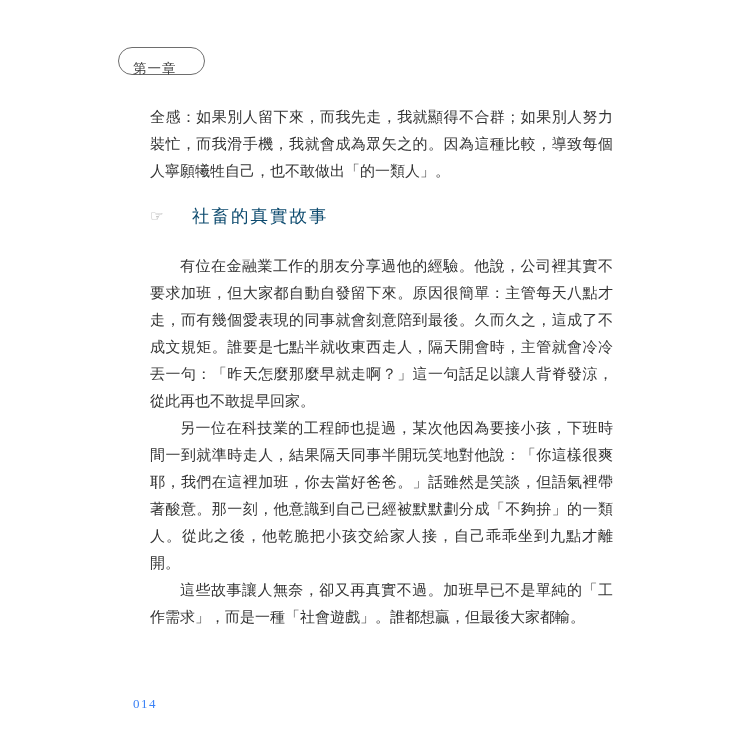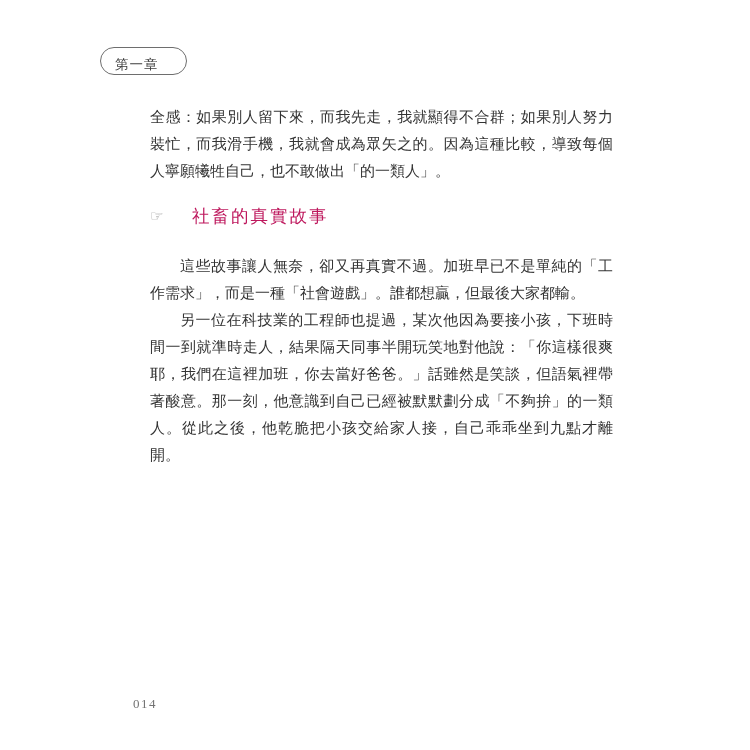--- a/index.html
+++ b/index.html
@@ -12,29 +12,29 @@
     width: 750px;
     height: 750px;
     background: #ffffff;
     overflow: hidden;
     font-family: "Liberation Serif", "DejaVu Serif", serif;
     color: #333333;
   }
   
   .chapter-badge {
     position: absolute;
-    left: 100px;
+    left: 118px;
     top: 47px;
     height: 28px;
     box-sizing: border-box;
     border: 1.5px solid #6e6e6e;
     border-radius: 15px;
     display: flex;
-    align-items: flex-end;
-    padding: 0 14px;
+    align-items: flex-start;
+    padding: 12px 14px;
     font-size: 13.5px;
     letter-spacing: 1px;
     color: #3c3c3c;
     white-space: nowrap;
   }
   .chapter-badge .chapter-label {
     margin-right: 13px;
   }
   
   .body-text {
@@ -68,31 +68,31 @@
     font-family: "DejaVu Sans", sans-serif;
     font-size: 15px;
     color: #9a9a9a;
     width: 26px;
     flex: 0 0 26px;
     line-height: 1;
   }
   .section-heading .section-title {
     font-size: 17.5px;
     letter-spacing: 2px;
-    color: #be185d;
+    color: #0c4a6e;
     margin-left: 16px;
   }
   
   .page-number {
     position: absolute;
     left: 133px;
     top: 696px;
     font-size: 13px;
     letter-spacing: 1.5px;
-    color: #737373;
+    color: #3b82f6;
   }
 </style>
 </head>
 <body>
 
 <div class="page">
 
   <div class="chapter-badge">
     <span class="chapter-label">第一章</span>
   </div>
@@ -100,22 +100,23 @@
   <div class="body-text">
 
     <p class="no-indent">全感：如果別人留下來，而我先走，我就顯得不合群；如果別人努力裝忙，而我滑手機，我就會成為眾矢之的。因為這種比較，導致每個人寧願犧牲自己，也不敢做出「的一類人」。</p>
 
 
     <div class="section-heading">
       <span class="hand-icon">☞</span>
       <span class="section-title">社畜的真實故事</span>
     </div>
 
+    <p>有位在金融業工作的朋友分享過他的經驗。他說，公司裡其實不要求加班，但大家都自動自發留下來。原因很簡單：主管每天八點才走，而有幾個愛表現的同事就會刻意陪到最後。久而久之，這成了不成文規矩。誰要是七點半就收東西走人，隔天開會時，主管就會冷冷丟一句：「昨天怎麼那麼早就走啊？」這一句話足以讓人背脊發涼，從此再也不敢提早回家。</p>
+
+    <p>另一位在科技業的工程師也提過，某次他因為要接小孩，下班時間一到就準時走人，結果隔天同事半開玩笑地對他說：「你這樣很爽耶，我們在這裡加班，你去當好爸爸。」話雖然是笑談，但語氣裡帶著酸意。那一刻，他意識到自己已經被默默劃分成「不夠拚」的一類人。從此之後，他乾脆把小孩交給家人接，自己乖乖坐到九點才離開。</p>
 
     <p>這些故事讓人無奈，卻又再真實不過。加班早已不是單純的「工作需求」，而是一種「社會遊戲」。誰都想贏，但最後大家都輸。</p>
-
-    <p>另一位在科技業的工程師也提過，某次他因為要接小孩，下班時間一到就準時走人，結果隔天同事半開玩笑地對他說：「你這樣很爽耶，我們在這裡加班，你去當好爸爸。」話雖然是笑談，但語氣裡帶著酸意。那一刻，他意識到自己已經被默默劃分成「不夠拚」的一類人。從此之後，他乾脆把小孩交給家人接，自己乖乖坐到九點才離開。</p>
 
   </div>
 
   <div class="page-number">014</div>
 
 </div>
 
 </body></html>

